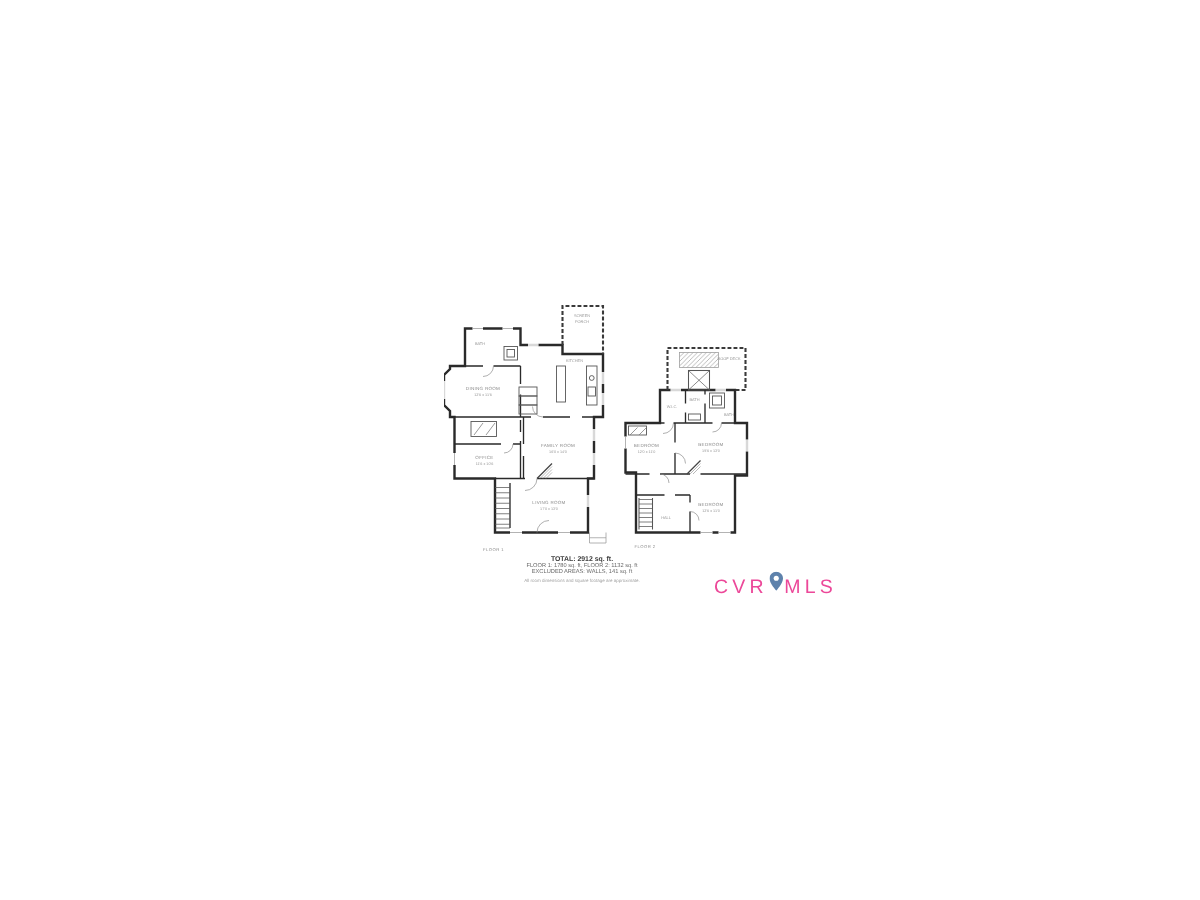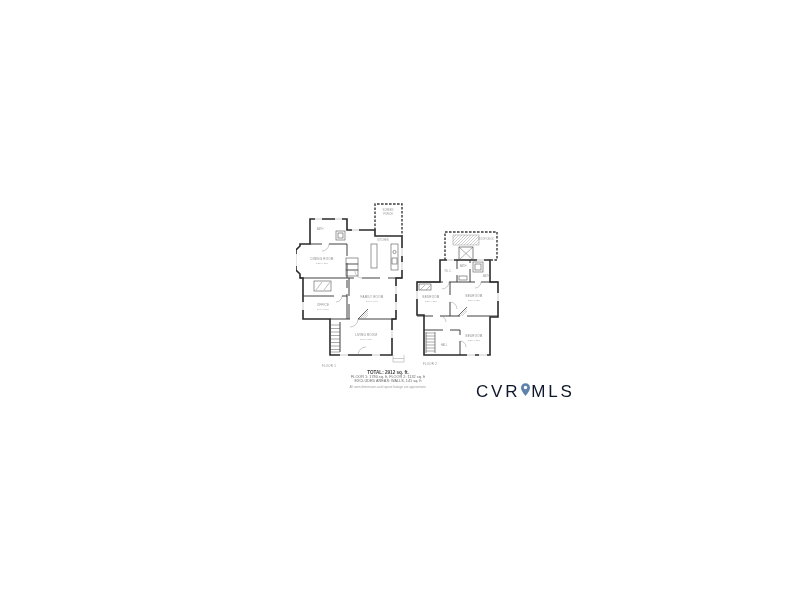--- a/index.html
+++ b/index.html
@@ -9,21 +9,21 @@
   svg text{fill:#8a8a8a;font-family:"Liberation Sans", sans-serif;}
   .room-name{font-size:3px;letter-spacing:.2px;}
   .room-dims{font-size:2.5px;fill:#9a9a9a;}
   .tiny-label{font-size:2.6px;fill:#999;}
   .caption{font-size:2.8px;fill:#8a8a8a;letter-spacing:.3px;}
   .footer{position:absolute;left:330px;top:370px;width:116px;text-align:center;color:#555;}
   .footer .l1{font-size:4.6px;font-weight:bold;color:#3e3e3e;line-height:5px;}
   .footer .l2,.footer .l3{font-size:3.8px;color:#6a6a6a;line-height:4.4px;}
   .footer .l4{font-size:3px;color:#a0a0a0;line-height:4px;margin-top:1px;}
   .logo{position:absolute;left:476px;top:381px;display:flex;align-items:center;gap:1px;
-        color:#0f172a;font-size:17px;letter-spacing:2.8px;font-weight:400;}
+        color:#ec4899;font-size:13px;letter-spacing:2.8px;font-weight:400;}
   .logo .pin{display:inline-block;margin:0 0 2px 0;}
 </style>
 </head>
 <body>
 
 <div class="canvas">
 
   <svg style="position:absolute;left:296px;top:200px;" width="124" height="172" viewBox="0 0 124 172">
     <defs>
       <pattern id="hatch1" patternUnits="userSpaceOnUse" width="3" height="3">

